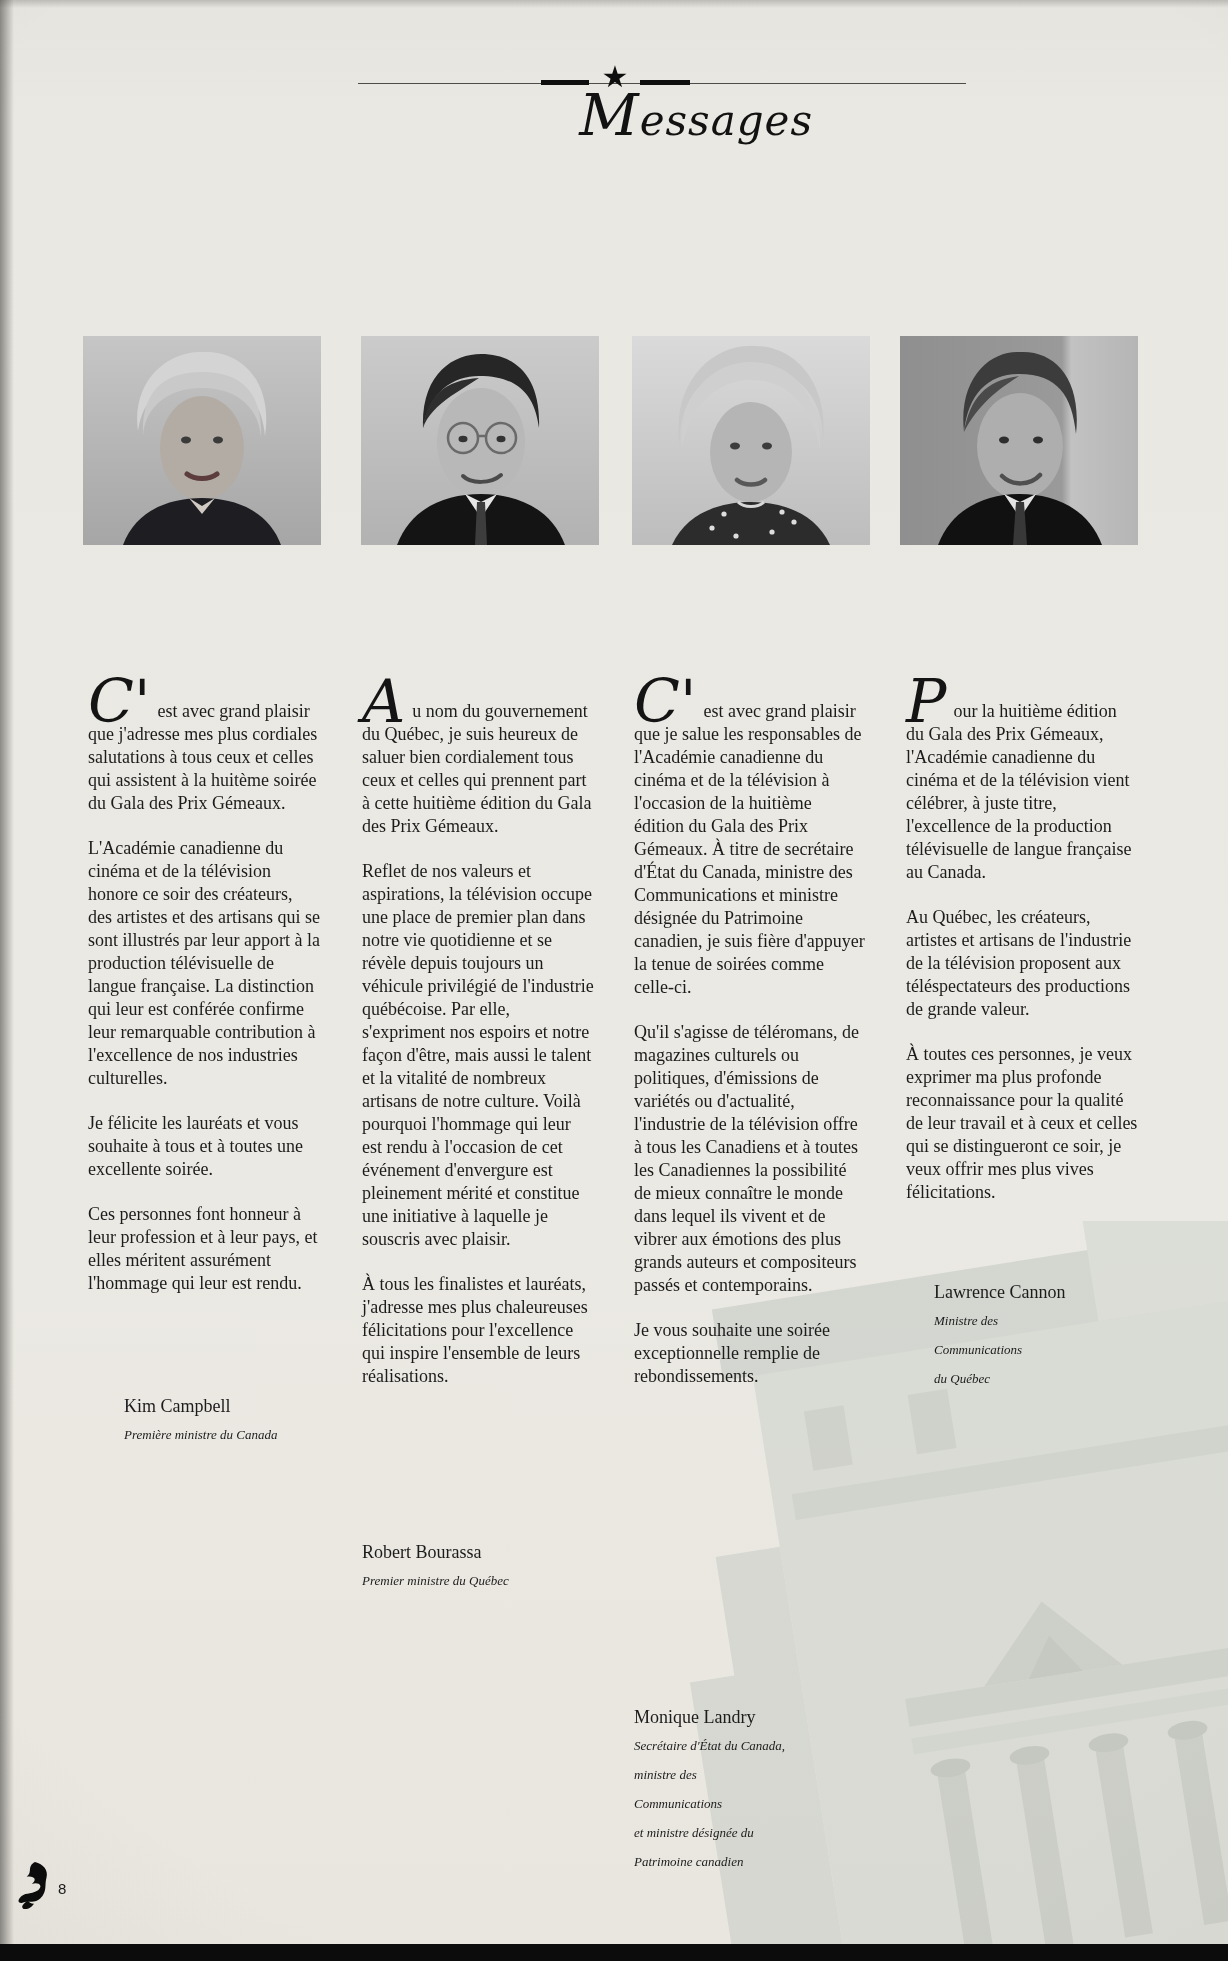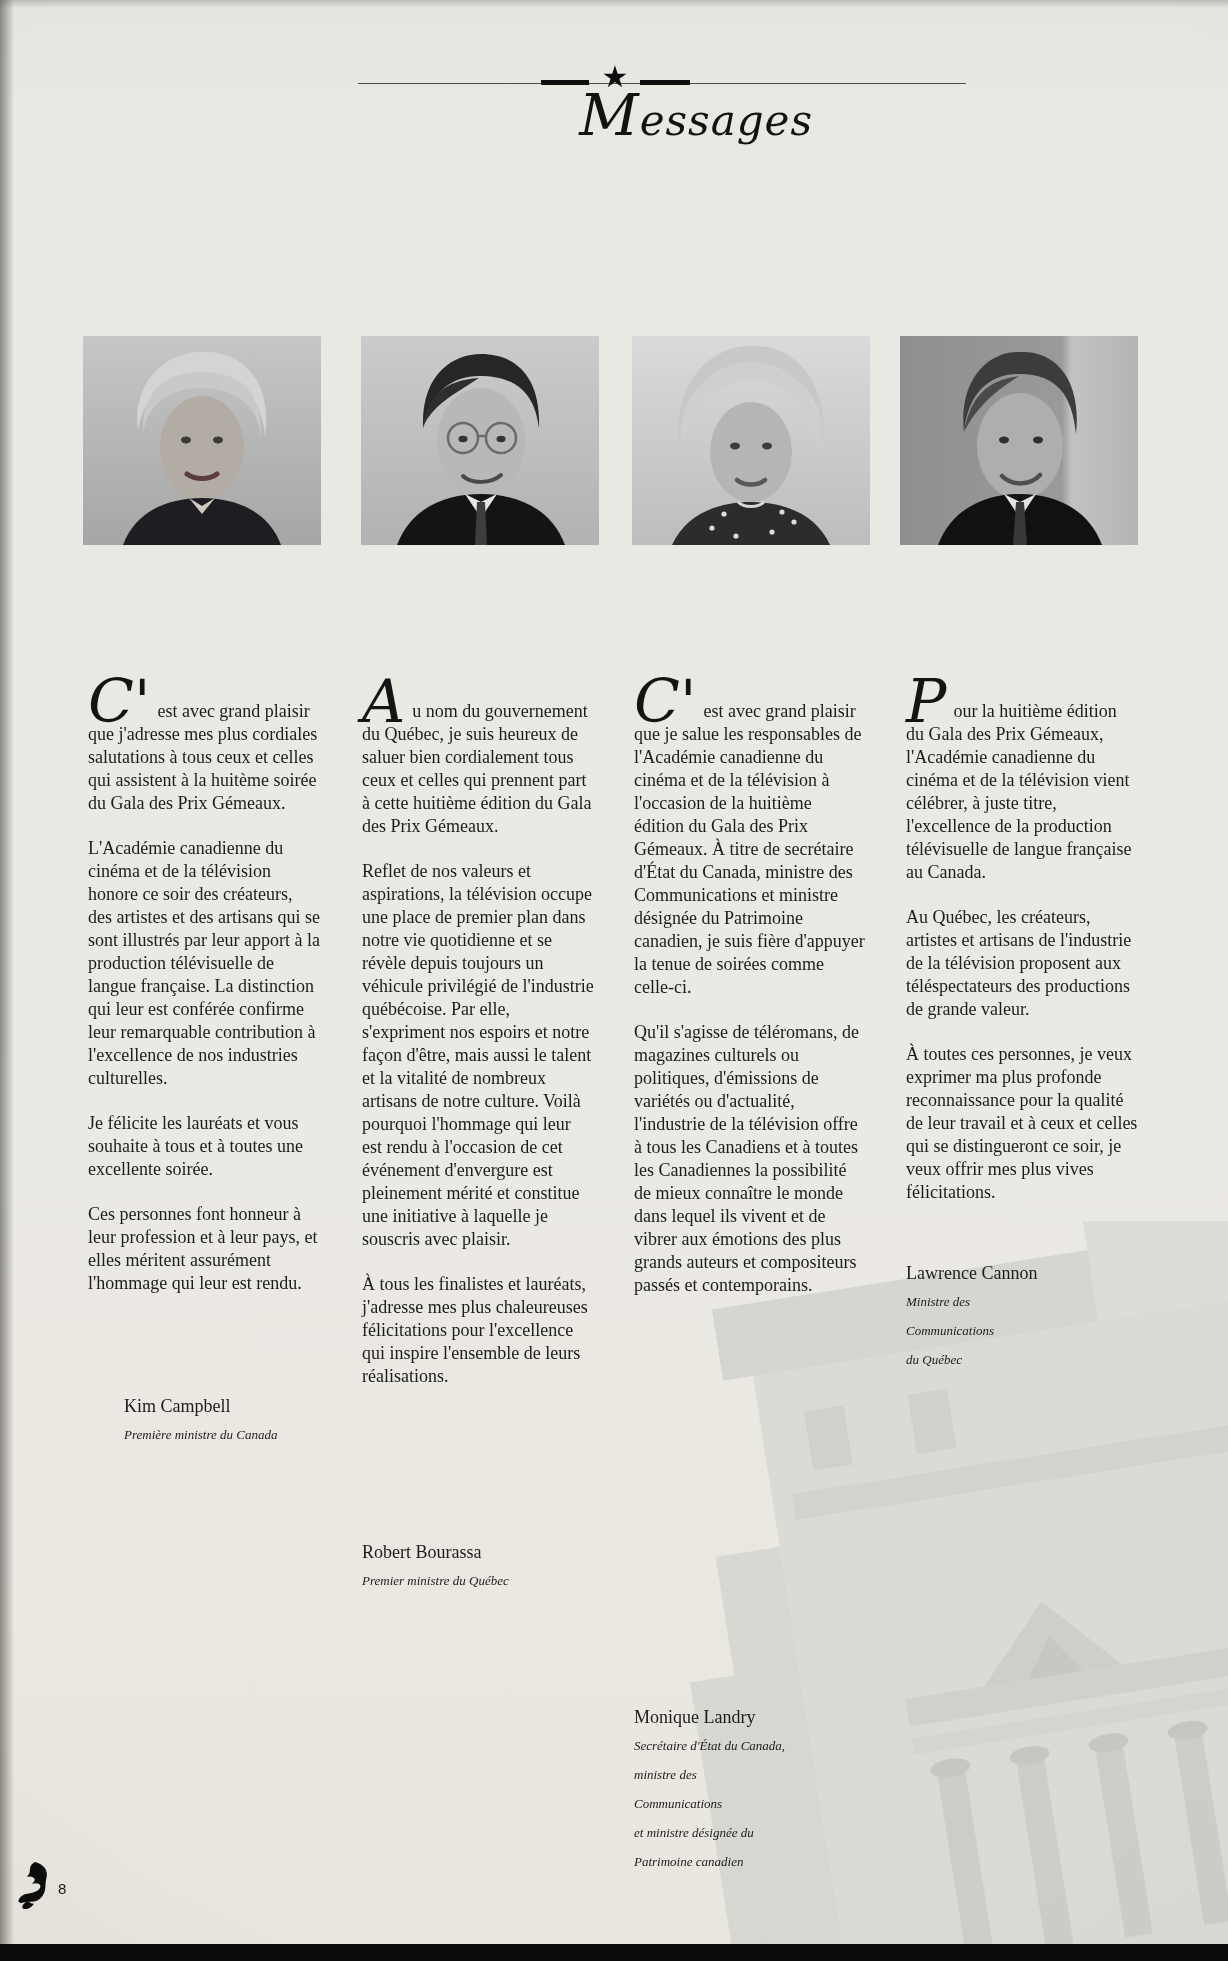--- a/index.html
+++ b/index.html
@@ -48,21 +48,21 @@
   .column:nth-child(4){left:906px;}
   .para{margin:0 0 22px 0;}
   .dropcap{
     float:left;font-family:"DejaVu Serif",serif;font-style:italic;
     font-size:60px;line-height:44px;margin:-21px 7px 0 0;color:#141414;
   }
   .signature{position:absolute;left:0;width:100%;}
   .column:nth-child(1) .signature{top:692px;margin-left:36px;}
   .column:nth-child(2) .signature{top:838px;}
   .column:nth-child(3) .signature{top:1003px;}
-  .column:nth-child(4) .signature{top:559px;}
+  .column:nth-child(4) .signature{top:578px;margin-left:28px;}
   .sig-name{font-size:18px;line-height:28px;}
   .sig-title{font-style:italic;font-size:13px;line-height:29px;white-space:pre-line;}
 
   
   .gemeaux-logo{position:absolute;left:17px;top:1861px;width:36px;height:50px;}
   .page-number{position:absolute;left:58px;top:1880px;font-family:"Liberation Sans",sans-serif;
     font-size:15px;color:#1a1a1a;}
   .bottom-bar{position:absolute;left:0;bottom:0;width:100%;height:17px;background:#0c0c0c;}
 
   
@@ -219,20 +219,21 @@
       <div class="signature">
         <div class="sig-name">Robert Bourassa</div>
         <div class="sig-title">Premier ministre du Québec</div>
       </div>
     </div>
 
     <div class="column">
       <p class="para lead"><span class="dropcap">C'</span><span class="opening">est avec grand plaisir que je salue les responsables de l'Académie canadienne du cinéma et de la télévision à l'occasion de la huitième édition du Gala des Prix Gémeaux. À titre de secrétaire d'État du Canada, ministre des Communications et ministre désignée du Patrimoine canadien, je suis fière d'appuyer la tenue de soirées comme celle-ci.</span></p>
       <div class="paras">
           <p class="para">Qu'il s'agisse de téléromans, de magazines culturels ou politiques, d'émissions de variétés ou d'actualité, l'industrie de la télévision offre à tous les Canadiens et à toutes les Canadiennes la possibilité de mieux connaître le monde dans lequel ils vivent et de vibrer aux émotions des plus grands auteurs et compositeurs passés et contemporains.</p>
+          <p class="para">Je vous souhaite une soirée exceptionnelle remplie de rebondissements.</p>
         </div>
       <div class="signature">
         <div class="sig-name">Monique Landry</div>
         <div class="sig-title">Secrétaire d'État du Canada,
 ministre des
 Communications
 et ministre désignée du
 Patrimoine canadien</div>
       </div>
     </div>

